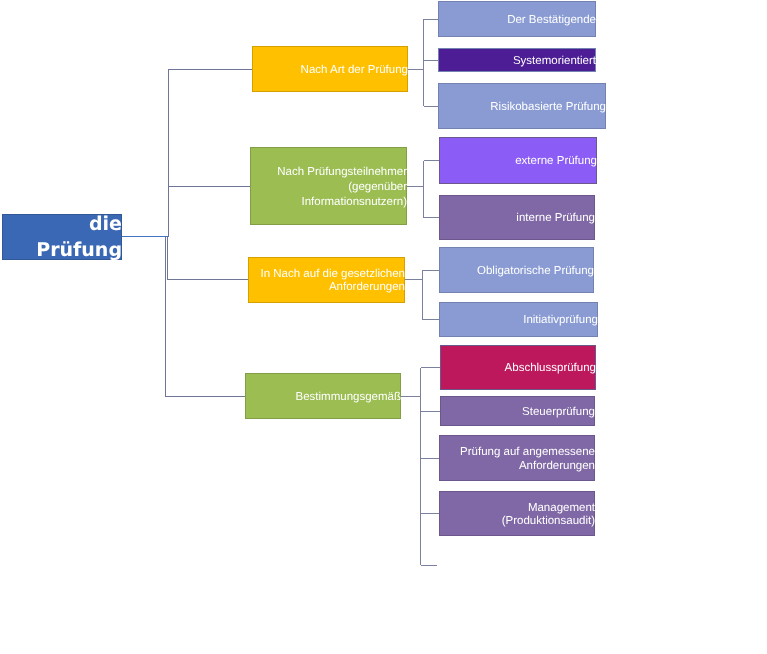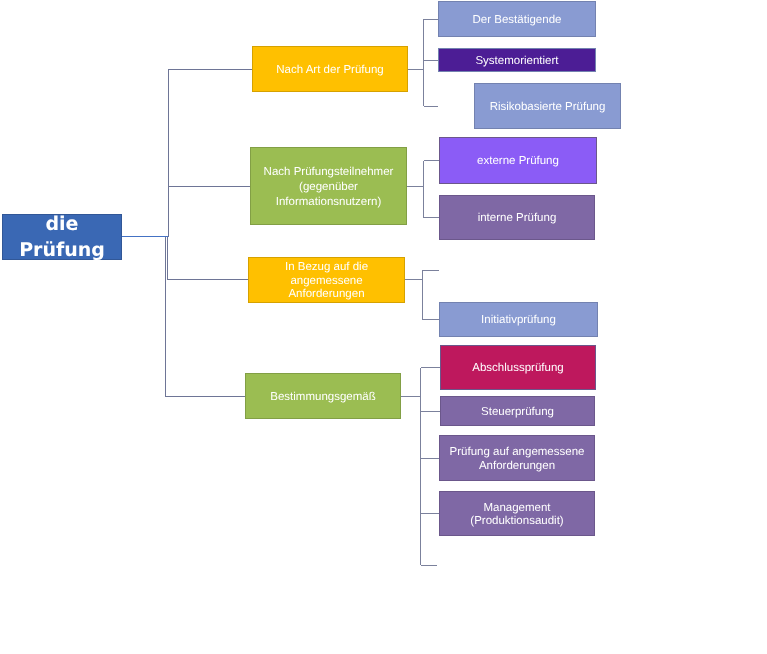--- a/index.html
+++ b/index.html
@@ -3,21 +3,21 @@
 <meta charset="utf-8">
 <title>die Prüfung</title>
 <style>
   html,body{margin:0;padding:0;}
   body{width:767px;height:654px;background:#ffffff;overflow:hidden;
        font-family:"Liberation Sans",sans-serif;
        -webkit-font-smoothing:antialiased;
        text-rendering:geometricPrecision;}
   #stage{position:relative;width:767px;height:654px;background:#ffffff;overflow:hidden;}
   .node{position:absolute;display:flex;align-items:center;justify-content:center;
-        text-align:center;color:#ffffff;box-sizing:border-box;}
+        text-align:right;color:#ffffff;box-sizing:border-box;}
   .node .lbl{display:block;width:100%;white-space:pre-line;position:relative;top:1.5px;}
   .root{font-weight:bold;font-family:"DejaVu Sans",sans-serif;
         font-size:19px;line-height:26.5px;}
   .root .lbl{width:150%;top:0;}
   .branch,.leaf{font-family:"Liberation Sans",sans-serif;font-size:11.5px;line-height:13.2px;}
   svg.conn{position:absolute;left:0;top:0;width:767px;height:654px;overflow:visible;}
 </style>
 </head>
 <body>
 
@@ -62,44 +62,47 @@
 
   <div class="node branch" style="left: 252px; top: 46px; width: 156px; height: 46px; background: rgb(255, 192, 0); box-shadow: rgb(214, 161, 0) 0px 0px 0px 1px inset;">
     <span class="lbl">Nach Art der Prüfung</span>
   </div>
   <div class="node branch" style="left: 250px; top: 147px; width: 157px; height: 78px; background: rgb(155, 189, 82); box-shadow: rgb(130, 159, 69) 0px 0px 0px 1px inset; line-height: 15.1px;">
     <span class="lbl">Nach Prüfungsteilnehmer
 (gegenüber
 Informationsnutzern)</span>
   </div>
   <div class="node branch" style="left: 248px; top: 256.5px; width: 157px; height: 46.5px; background: rgb(255, 192, 0); box-shadow: rgb(214, 161, 0) 0px 0px 0px 1px inset;">
-    <span class="lbl">In Bezug auf die angemessene
+    <span class="lbl">In Nach auf die gesetzlichen
 Anforderungen</span>
   </div>
   <div class="node branch" style="left: 245px; top: 373px; width: 156px; height: 46px; background: rgb(155, 189, 82); box-shadow: rgb(130, 159, 69) 0px 0px 0px 1px inset;">
     <span class="lbl">Bestimmungsgemäß</span>
   </div>
 
   <div class="node leaf" style="left: 438px; top: 1px; width: 158px; height: 36px; background: rgb(137, 155, 210); box-shadow: rgb(115, 130, 176) 0px 0px 0px 1px inset;">
     <span class="lbl">Der Bestätigende</span>
   </div>
   <div class="node leaf" style="left: 438px; top: 48px; width: 158px; height: 24px; background: #4c1d95; box-shadow: rgb(115, 130, 176) 0px 0px 0px 1px inset;">
     <span class="lbl">Systemorientiert</span>
   </div>
-  <div class="node leaf" style="left: 438px; top: 83px; width: 147px; height: 46px; background: rgb(137, 155, 210); box-shadow: rgb(115, 130, 176) 0px 0px 0px 1px inset; margin-left: 36px;">
+  <div class="node leaf" style="left: 438px; top: 83px; width: 168px; height: 46px; background: rgb(137, 155, 210); box-shadow: rgb(115, 130, 176) 0px 0px 0px 1px inset;">
     <span class="lbl">Risikobasierte Prüfung</span>
   </div>
 
   <div class="node leaf" style="left: 439px; top: 137px; width: 158px; height: 47px; background: #8b5cf6; box-shadow: rgb(107, 87, 139) 0px 0px 0px 1px inset;">
     <span class="lbl">externe Prüfung</span>
   </div>
   <div class="node leaf" style="left: 439px; top: 195px; width: 156px; height: 45px; background: rgb(127, 104, 165); box-shadow: rgb(107, 87, 139) 0px 0px 0px 1px inset;">
     <span class="lbl">interne Prüfung</span>
   </div>
 
+  <div class="node leaf" style="left: 439px; top: 247px; width: 155px; height: 46px; background: rgb(137, 155, 210); box-shadow: rgb(115, 130, 176) 0px 0px 0px 1px inset;">
+    <span class="lbl">Obligatorische Prüfung</span>
+  </div>
   <div class="node leaf" style="left: 439px; top: 302px; width: 159px; height: 35px; background: rgb(137, 155, 210); box-shadow: rgb(115, 130, 176) 0px 0px 0px 1px inset;">
     <span class="lbl">Initiativprüfung</span>
   </div>
 
   <div class="node leaf" style="left: 440px; top: 345px; width: 156px; height: 45px; background: #be185d; box-shadow: rgb(107, 87, 139) 0px 0px 0px 1px inset;">
     <span class="lbl">Abschlussprüfung</span>
   </div>
   <div class="node leaf" style="left: 440px; top: 396px; width: 155px; height: 30px; background: rgb(127, 104, 165); box-shadow: rgb(107, 87, 139) 0px 0px 0px 1px inset;">
     <span class="lbl">Steuerprüfung</span>
   </div>

